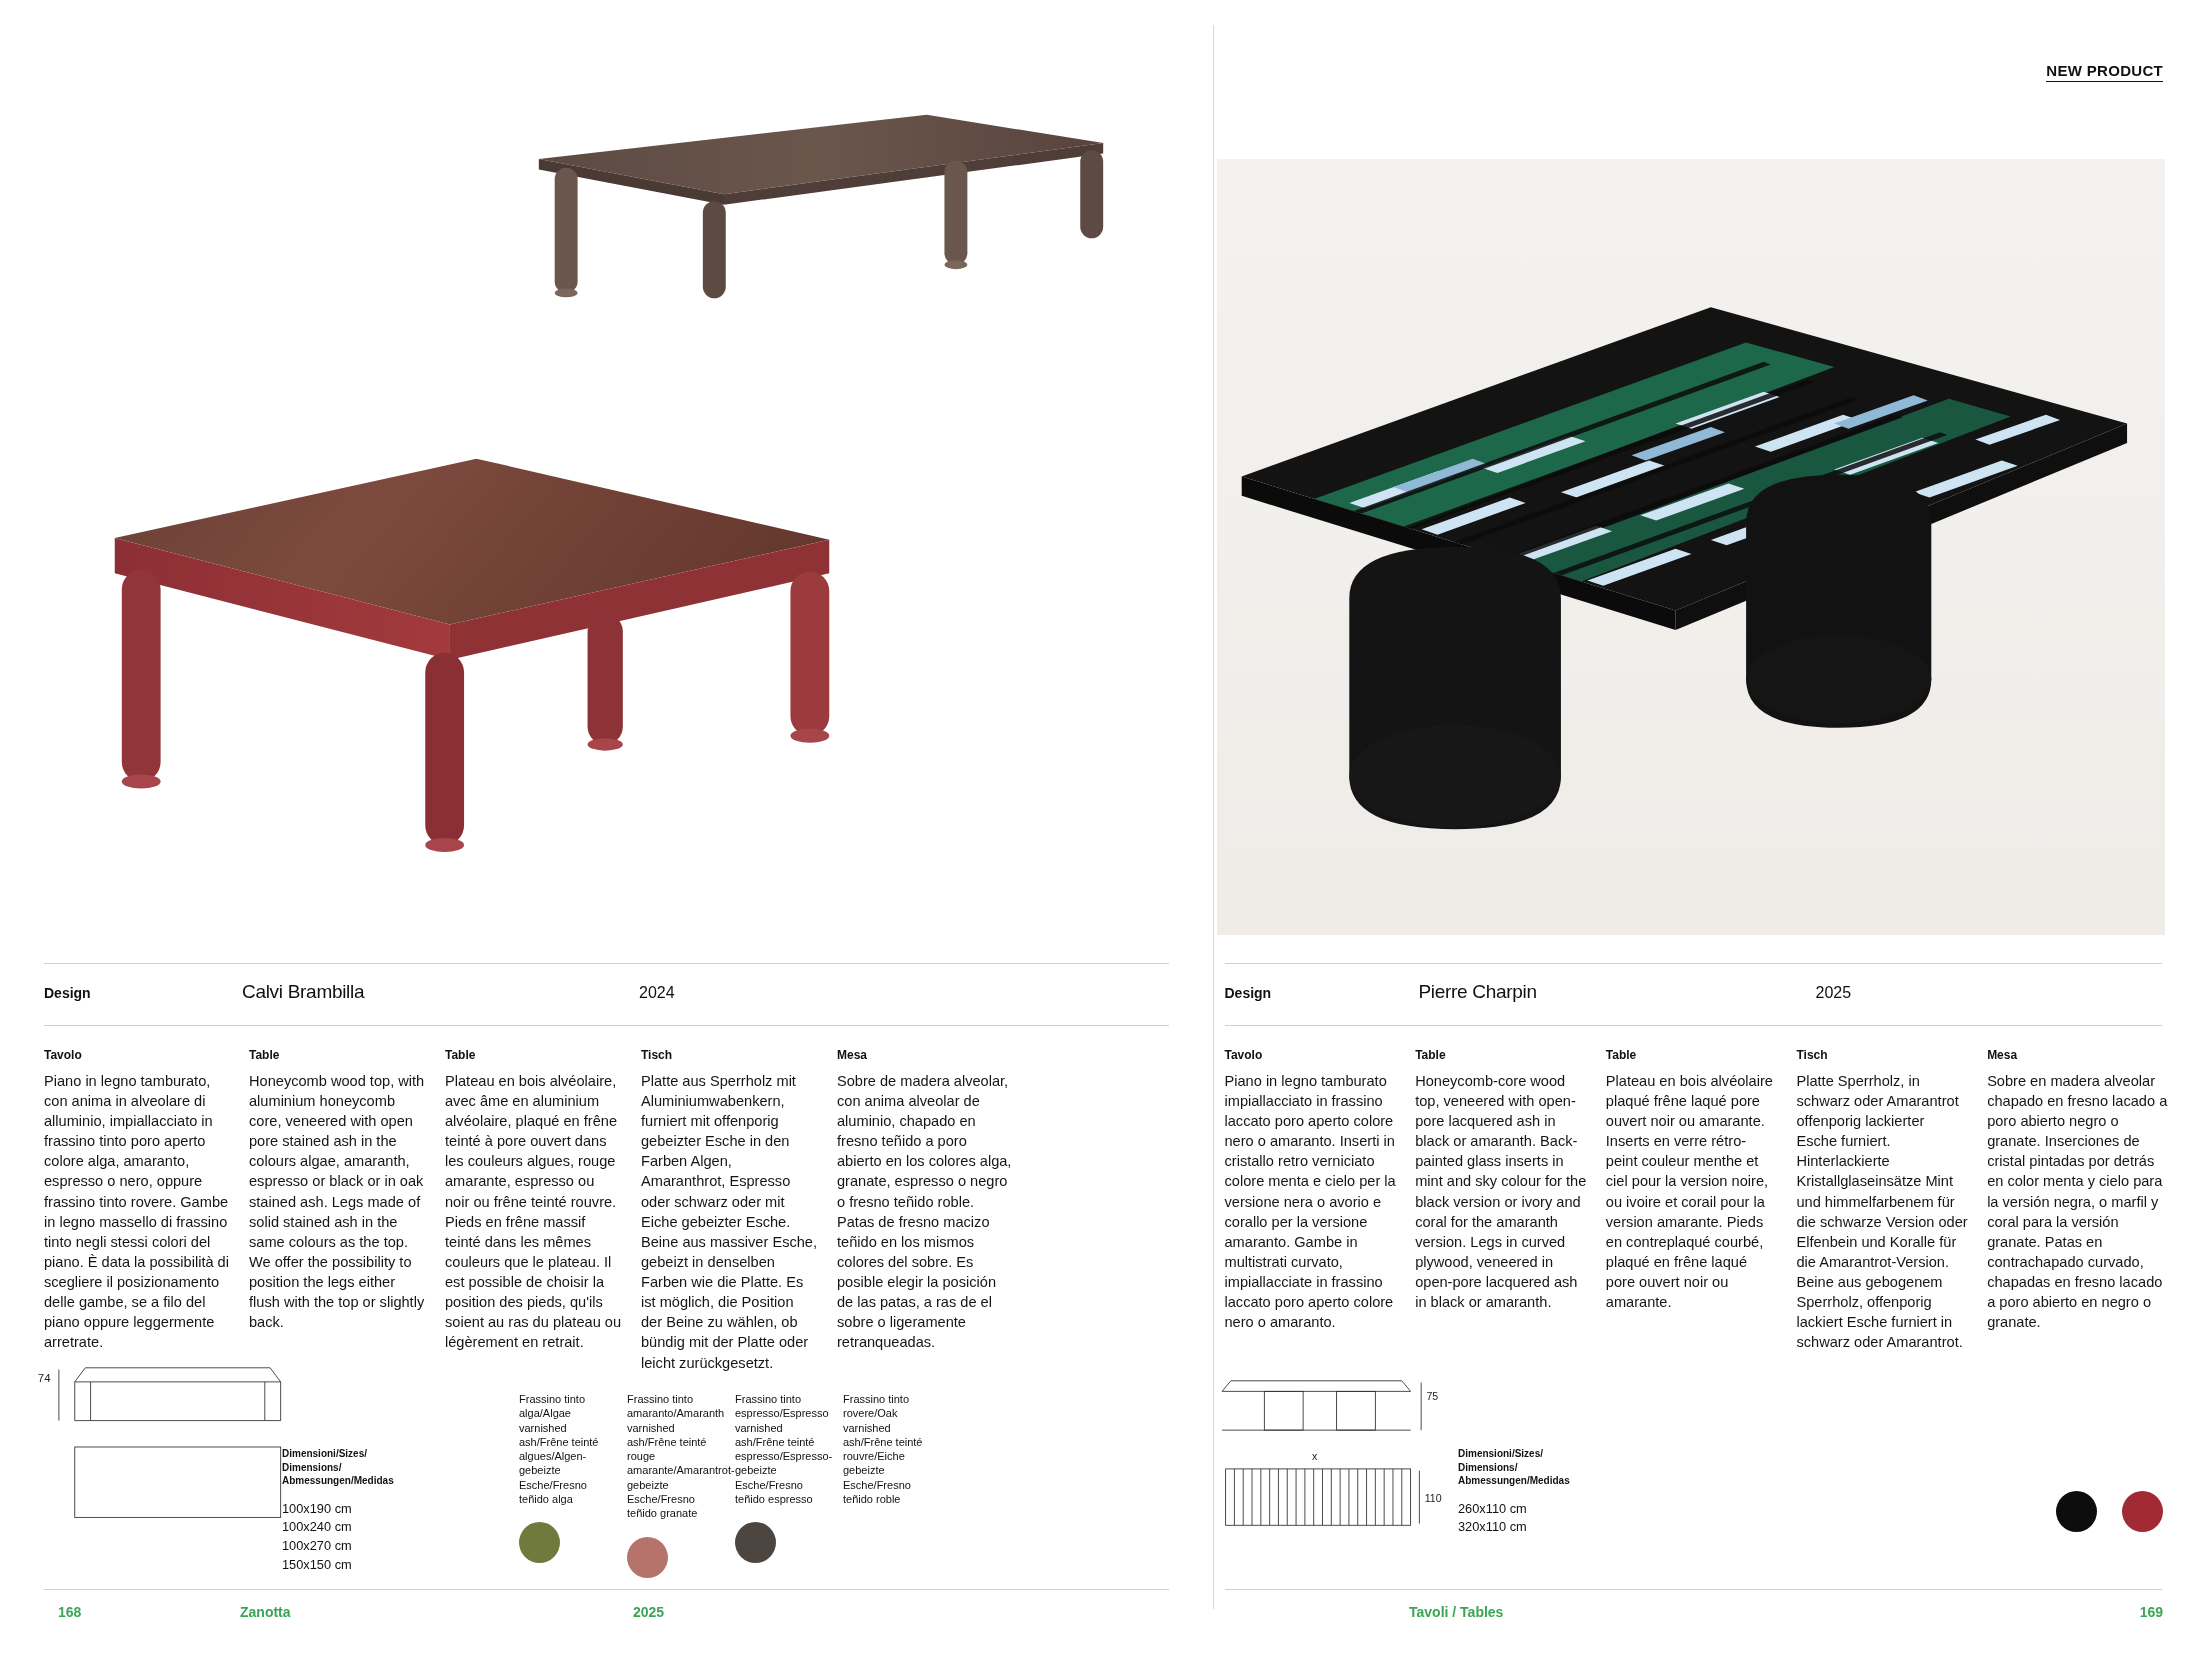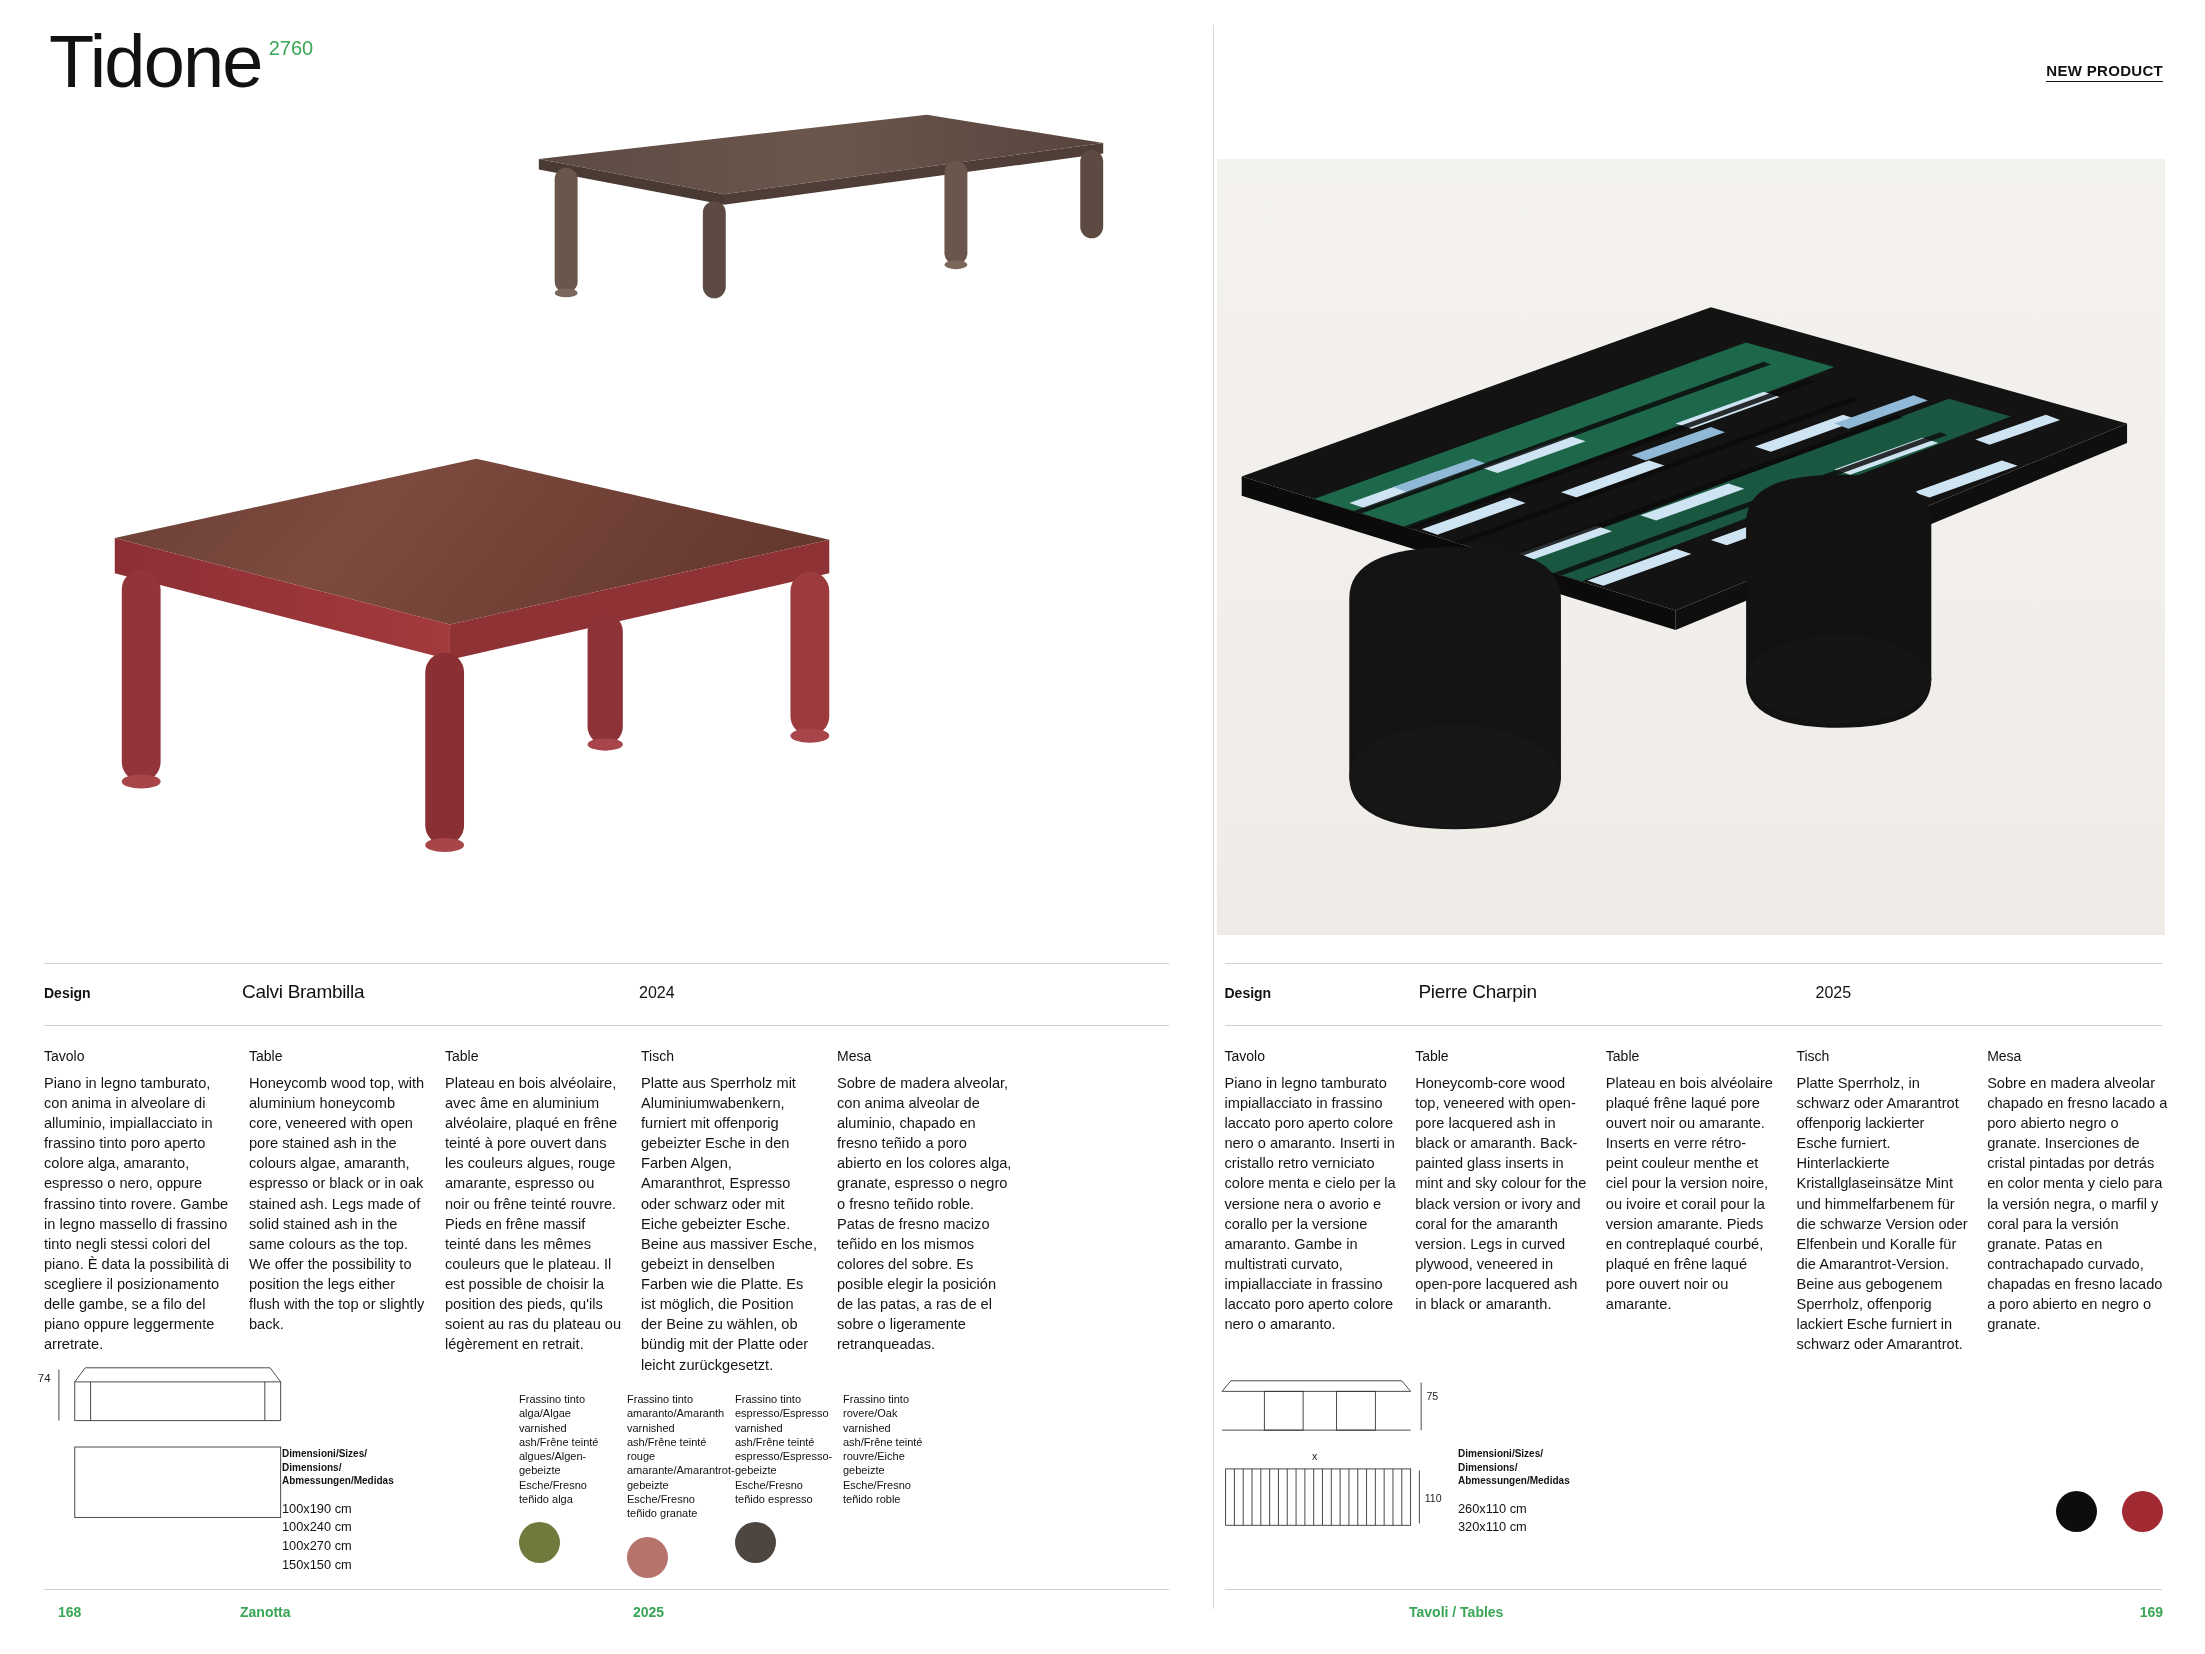--- a/index.html
+++ b/index.html
@@ -43,21 +43,21 @@
   
   .rule { height:0.9px; background:#cfcfcf; width:100%; }
   .meta-row { display:flex; align-items:baseline; padding-top:10.6px; }
   .meta-label { font-size:14px; font-weight:700; }
   .designer { font-size:19px; font-weight:400; letter-spacing:-0.3px; }
   .year { font-size:16px; font-weight:400; }
 
   
   .desc-cols { display:flex; padding-top:14px; }
   .desc-col { padding-right:19.4px; }
-  .desc-head { font-size:14px; font-weight:400; margin-bottom:8.8px; }
+  .desc-head { font-size:12px; font-weight:700; margin-bottom:8.8px; }
   .desc-body { font-size:14.6px; line-height:1.38; font-weight:400; color:#151515; }
   .dim-head { font-size:10px; font-weight:700; line-height:1.35; }
   .dim-list { font-size:12.8px; line-height:1.45; margin-top:12.4px; }
   .swatch-col { width:108px; padding-right:12.4px; }
   .swatch-txt { font-size:11px; line-height:1.3; }
   .swatch-dot { width:41px; height:41px; border-radius:50%; margin-top:16px; }
 
   
   .footer { position:absolute; bottom:34px; font-size:14px; font-weight:700; }
   .footer .green { color:#3aa655; }
@@ -65,24 +65,20 @@
 
   svg { display:block; }
 </style>
 </head>
 <body>
 
 <div class="spread">
 
   <div class="page page-left">
 
-    <div class="title-row" style="position:absolute; left:49px; top:26.5px;">
-      <h1 class="title">Tidone</h1>
-      <span class="title-code">2760</span>
-    </div>
 
     <div class="photo-area" style="position:absolute; left:521px; top:106px; width:600px; height:194px;">
       <svg width="600" height="194" viewBox="0 0 680 220">
         <defs>
           <linearGradient id="topg" x1="0" y1="0" x2="1" y2="0">
             <stop offset="0" stop-color="#5c4a43"></stop>
             <stop offset="0.5" stop-color="#6b564c"></stop>
             <stop offset="1" stop-color="#57443d"></stop>
           </linearGradient>
         </defs>

